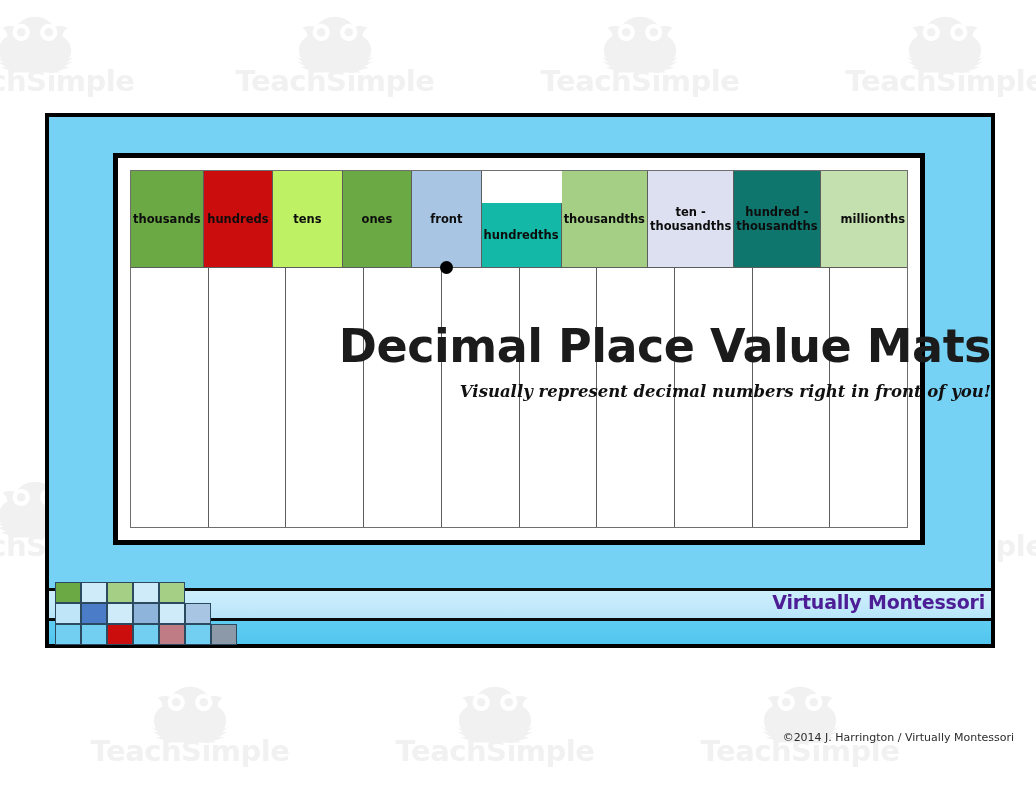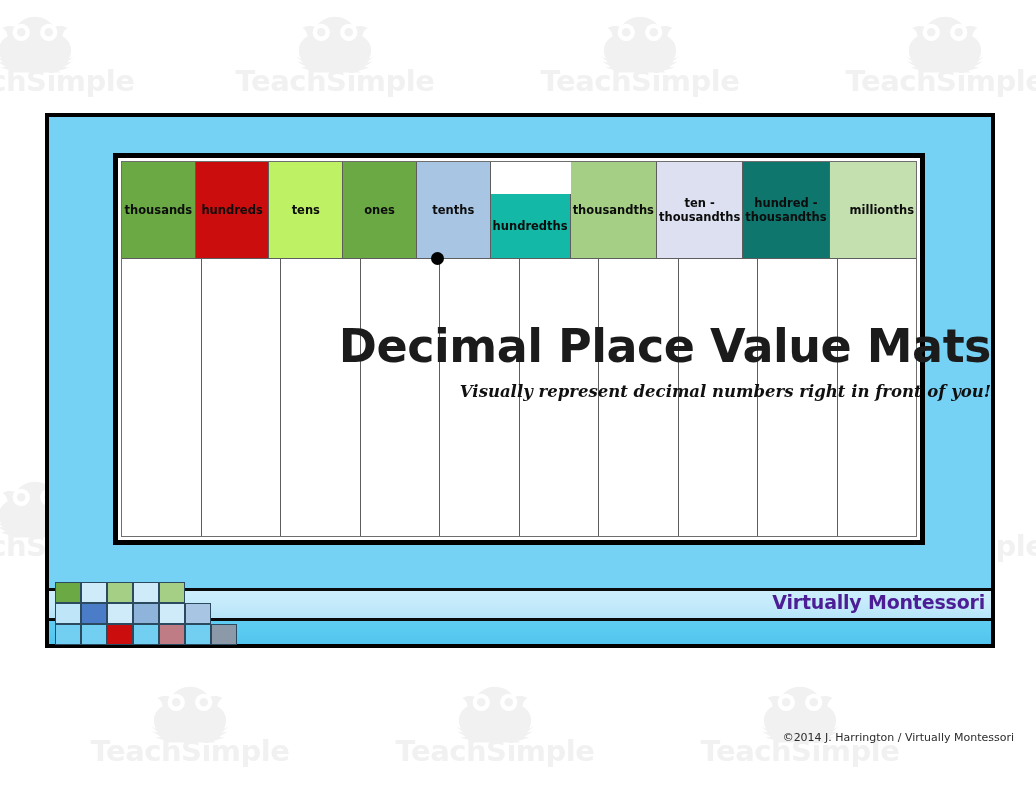--- a/index.html
+++ b/index.html
@@ -60,21 +60,21 @@
   
   #place-value-table {
     position: absolute;
     left: 64px;
     top: 36px;
     width: 812px;
     height: 392px;
     background: #ffffff;
     border: 5px solid #000000;
     box-sizing: border-box;
-    padding: 3px;
+    padding: 12px;
   }
   #pv-inner {
     width: 100%;
     height: 100%;
     border: 1px solid #6e6e6e;
     box-sizing: border-box;
     display: flex;
     flex-direction: column;
     position: relative;
   }
@@ -397,21 +397,21 @@
           <div class="pv-head-cell" style="background: rgb(204, 13, 13);">
             <span style="white-space: pre-line;">hundreds</span>
           </div>
           <div class="pv-head-cell" style="background: #bef264; justify-content: center;">
             <span style="white-space: pre-line;">tens</span>
           </div>
           <div class="pv-head-cell" style="background: rgb(106, 169, 67);">
             <span style="white-space: pre-line;">ones</span>
           </div>
           <div class="pv-head-cell" style="background: rgb(168, 198, 227);">
-            <span style="white-space: pre-line;">tenths</span>
+            <span style="white-space: pre-line;">front</span>
           </div>
           <div class="pv-head-cell" style="background: #14b8a6; margin-top: 32px;">
             <span style="white-space: pre-line;">hundredths</span>
           </div>
           <div class="pv-head-cell" style="background: rgb(165, 207, 133);">
             <span style="white-space: pre-line;">thousandths</span>
           </div>
           <div class="pv-head-cell" style="background: rgb(220, 224, 240);">
             <span style="white-space: pre-line;">ten -
 thousandths</span>

